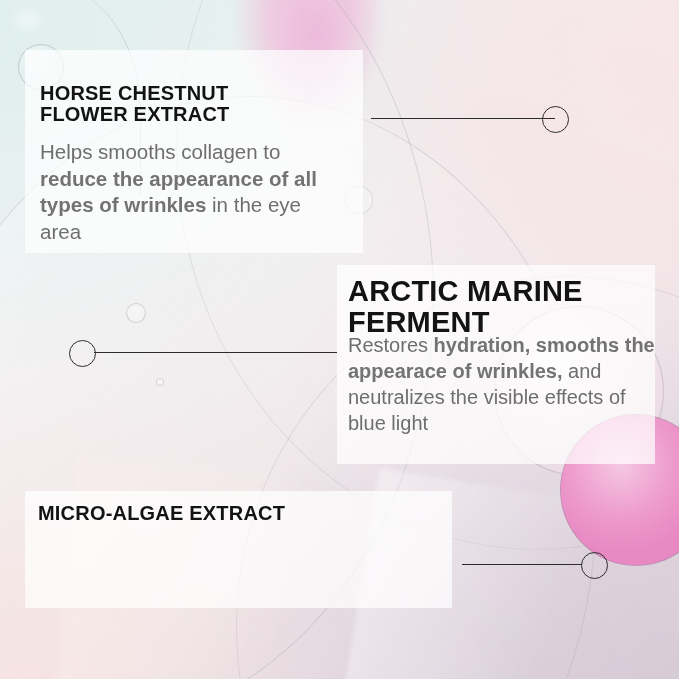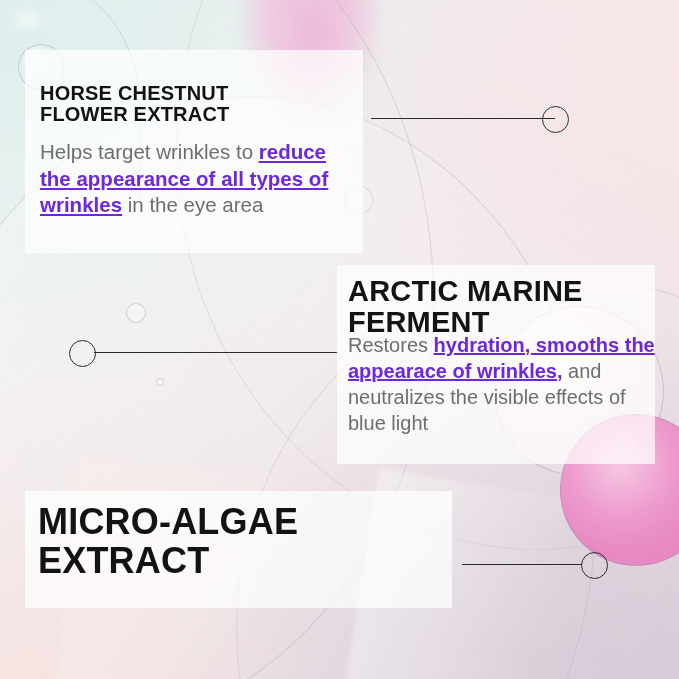--- a/index.html
+++ b/index.html
@@ -158,35 +158,35 @@
     letter-spacing:.2px;
     line-height:1.07;
     margin:0;
     white-space:pre-line;
   }
   .body{
     margin:0;
     line-height:1.30;
     color:#6e6e6e;
   }
-  .body b{color:#6d28d9;font-weight:bold;text-decoration:underline;}
+  .body b{color:#737373;font-weight:bold;}
 
   
   #panel1{left:25px;top:50px;width:338px;height:203px;}
   #p1-title{left:40px;top:58px;width:320px;font-size:20px;margin-top:25px;}
   #p1-body{left:40px;top:139px;width:295px;font-size:20.5px;}
 
   
   #panel2{left:337px;top:265px;width:318px;height:199px;}
   #p2-title{left:348px;top:276px;width:300px;font-size:29px;}
   #p2-body{left:348px;top:332px;width:310px;font-size:20px;}
 
   
   #panel3{left:25px;top:491px;width:427px;height:117px;}
-  #p3-title{left:38px;top:503px;width:420px;font-size:36px;}
+  #p3-title{left:38px;top:503px;width:420px;font-size:20px;}
   #p3-body{left:38px;top:544px;width:400px;font-size:20.5px;}
 </style>
 </head>
 <body>
 
 <div id="stage">
 
   <div class="bg bg-base"></div>
   <div class="bg bg-mint"></div>
   <div class="bg bg-warm"></div>
@@ -218,21 +218,21 @@
 
   <div class="knob" style="left:69px;top:340px;"></div>
   <div class="leader" style="left:94px;top:352px;width:243px;"></div>
 
   <div class="leader" style="left:462px;top:564px;width:120px;"></div>
   <div class="knob" style="left:581px;top:552px;"></div>
 
   <div class="panel" id="panel1"></div>
   <h2 class="title panel-inner" id="p1-title">HORSE CHESTNUT
 FLOWER EXTRACT</h2>
-  <p class="body panel-inner" id="p1-body"><span>Helps target wrinkles to </span><b>reduce the appearance of all types of wrinkles</b><span> in the eye area</span></p>
+  <p class="body panel-inner" id="p1-body"><span>Helps smooths collagen to </span><b>reduce the appearance of all types of wrinkles</b><span> in the eye area</span></p>
 
   <div class="panel" id="panel2"></div>
   <h2 class="title panel-inner" id="p2-title">ARCTIC MARINE
 FERMENT</h2>
   <p class="body panel-inner" id="p2-body"><span>Restores </span><b>hydration, smooths the appearace of wrinkles,</b><span> and neutralizes the visible effects of blue light</span></p>
 
   <div class="panel" id="panel3"></div>
   <h2 class="title panel-inner" id="p3-title">MICRO-ALGAE EXTRACT</h2>
 
 </div>

